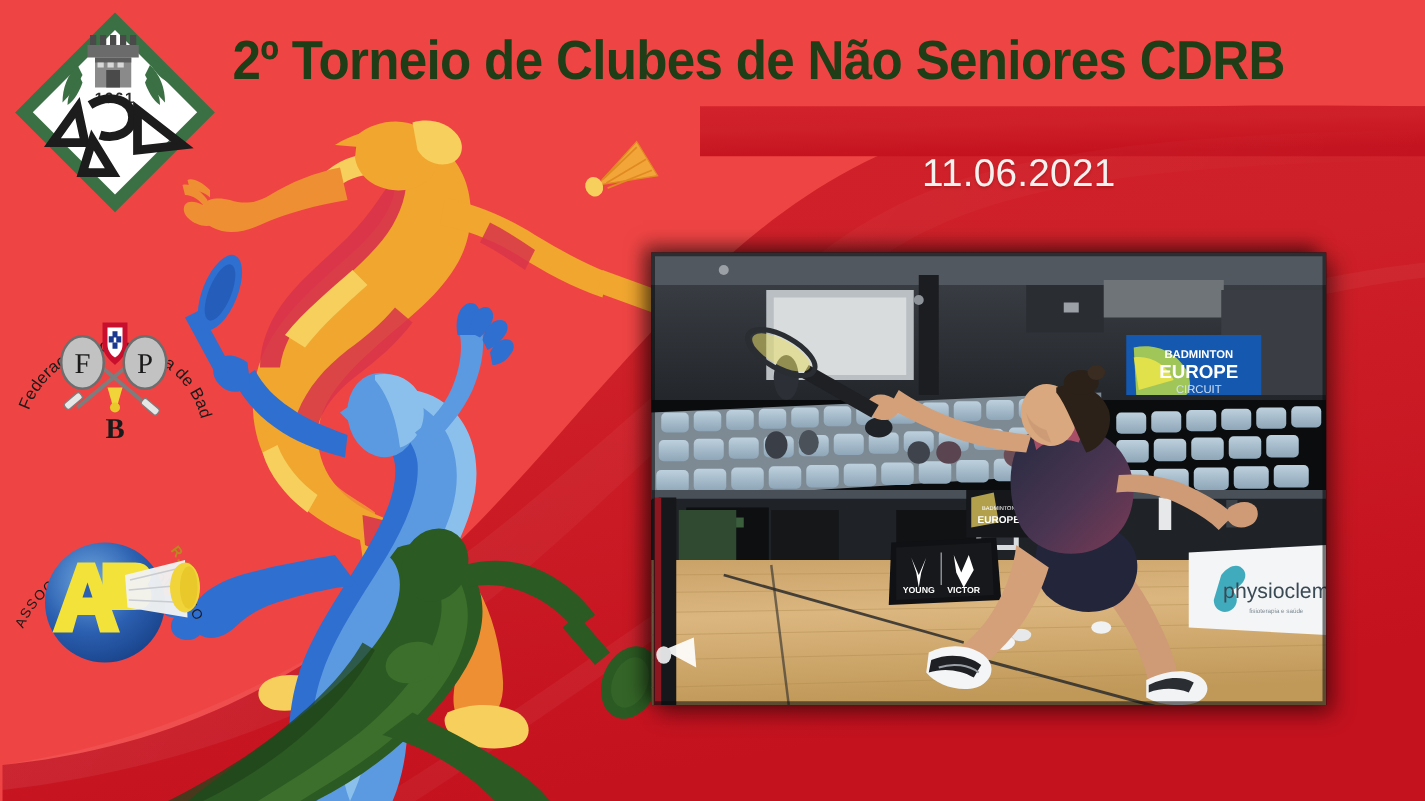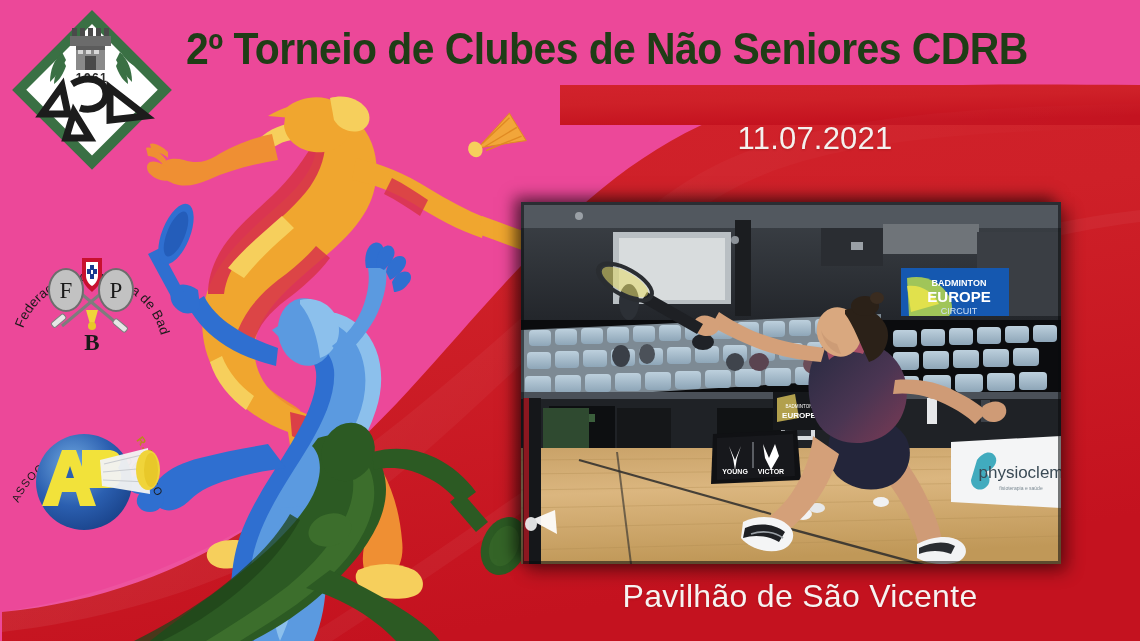--- a/index.html
+++ b/index.html
@@ -6,21 +6,21 @@
   html,body{margin:0;padding:0;background:#ffffff;}
   body{
     font-family:"Liberation Sans", sans-serif;
     -webkit-font-smoothing:antialiased;
   }
   #poster{
     position:relative;
     width:1140px;
     height:641px;
     overflow:hidden;
-    background:#ec4899;
+    background:#ef4444;
   }
   
   .red-layer{position:absolute;inset:0;}
   .red-layer svg{position:absolute;left:0;top:0;}
 
   
   .title{
     position:absolute;
     left:186px; top:26px;
     width:940px;
@@ -298,21 +298,21 @@
         <line x1="7" y1="2" x2="44" y2="0" stroke="#e08a22" stroke-width="1.4"></line>
         <line x1="6" y1="6" x2="44" y2="10" stroke="#e08a22" stroke-width="1.4"></line>
         <ellipse cx="-3" cy="0" rx="7" ry="8" fill="#f6cf5c"></ellipse>
       </g>
     </svg>
   </div>
 
   <div class="title">2º Torneio de Clubes de Não Seniores CDRB</div>
 
   <div class="datetime">
-    <div>11.07.2021</div>
+    <div>11.06.2021</div>
   </div>
 
   <div class="photo">
     <svg width="540" height="362" viewBox="0 0 540 362" xmlns="http://www.w3.org/2000/svg">
       <defs>
         <linearGradient id="floorG" x1="0" y1="0" x2="0.2" y2="1">
           <stop offset="0%" stop-color="#c9a268"></stop>
           <stop offset="40%" stop-color="#dbb67f"></stop>
           <stop offset="100%" stop-color="#c09858"></stop>
         </linearGradient>
@@ -555,21 +555,20 @@
                    L 454,222 C 446,214 436,208 424,202 C 408,194 390,190 372,192 Z" fill="#cf9b76"></path>
           <path d="M462,204 C 470,198 480,198 484,204 C 488,212 482,220 472,220
                    C 464,220 458,212 460,208 Z" fill="#cf9b76"></path>
         </g>
 
         <rect x="0" y="0" width="540" height="362" fill="none" stroke="#0a0b0d" stroke-width="6" opacity="0.55"></rect>
       </g>
     </svg>
   </div>
 
-  <div class="venue">Pavilhão de São Vicente</div>
 
   <div class="logo" id="logo-cdrb">
     <svg width="172" height="172" viewBox="0 0 172 172" xmlns="http://www.w3.org/2000/svg">
       <g>
         <rect x="86" y="6" width="113" height="113" transform="rotate(45 86 6)" fill="#3a7044"></rect>
         <rect x="86" y="20" width="93" height="93" transform="rotate(45 86 20)" fill="#ffffff"></rect>
       </g>
 
       <g fill="#4a4a4a">
         <rect x="66" y="24" width="5" height="8"></rect>

